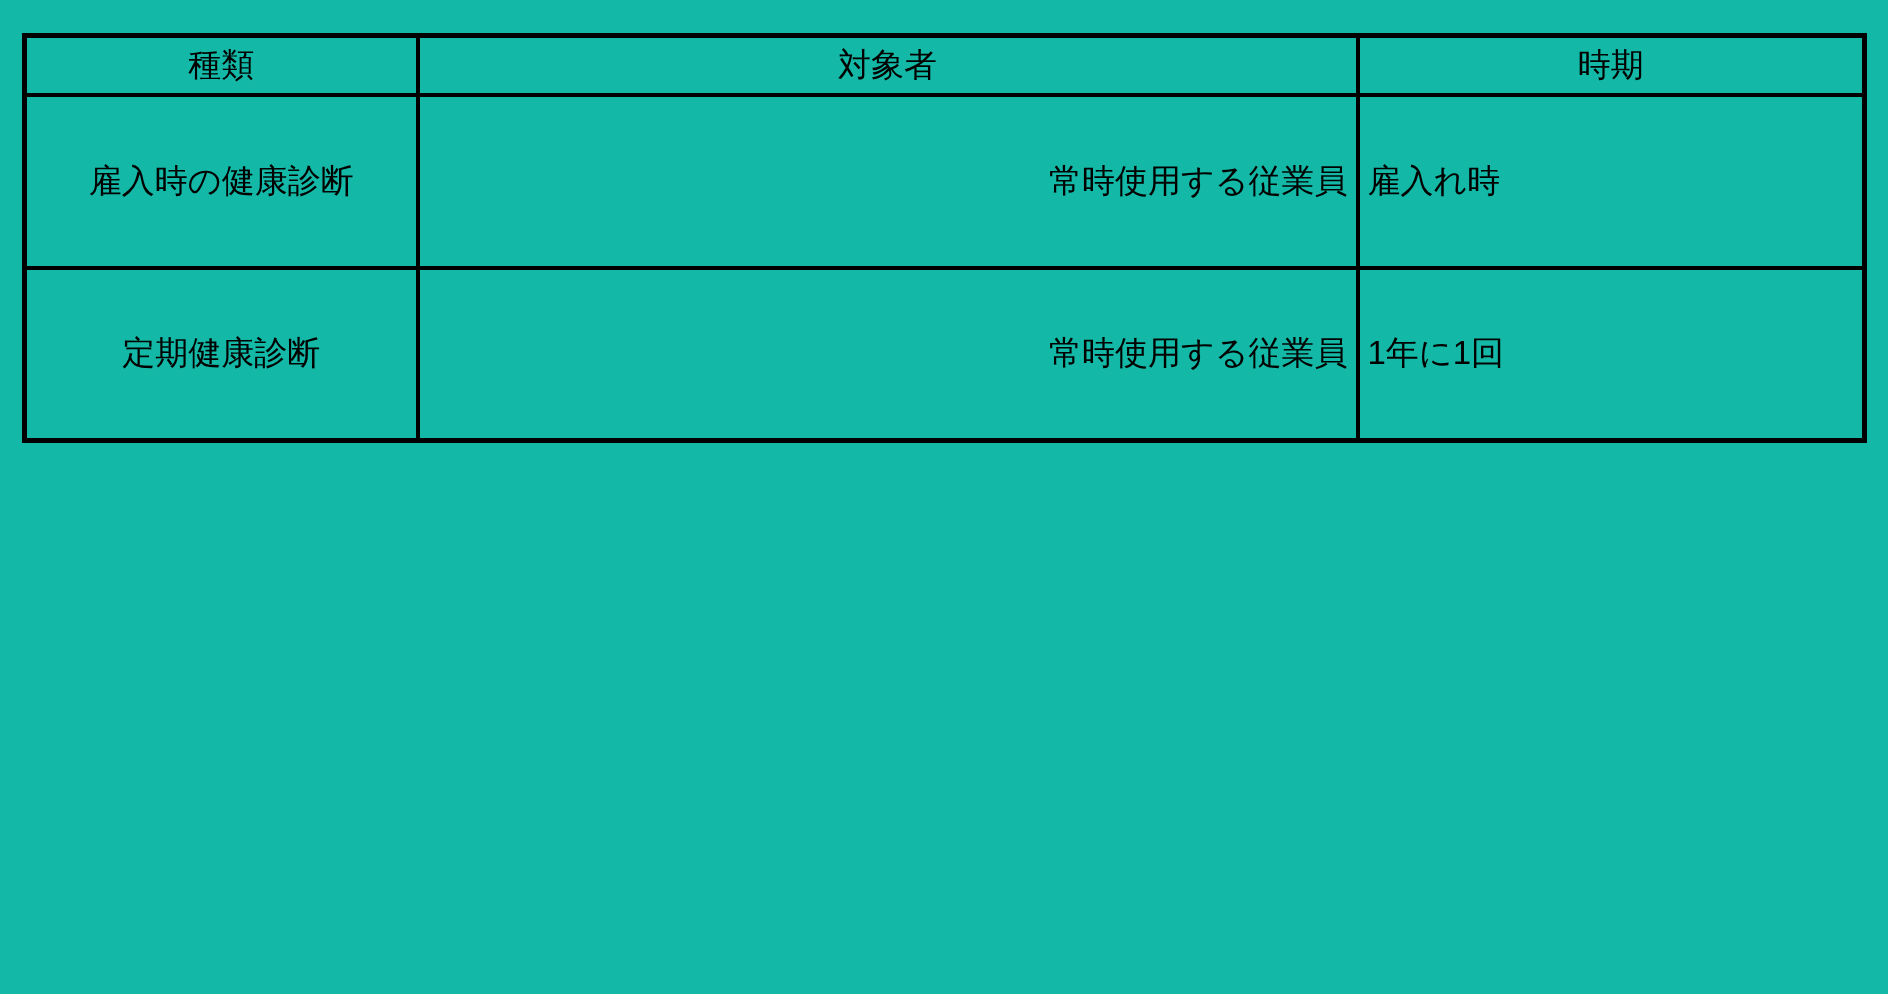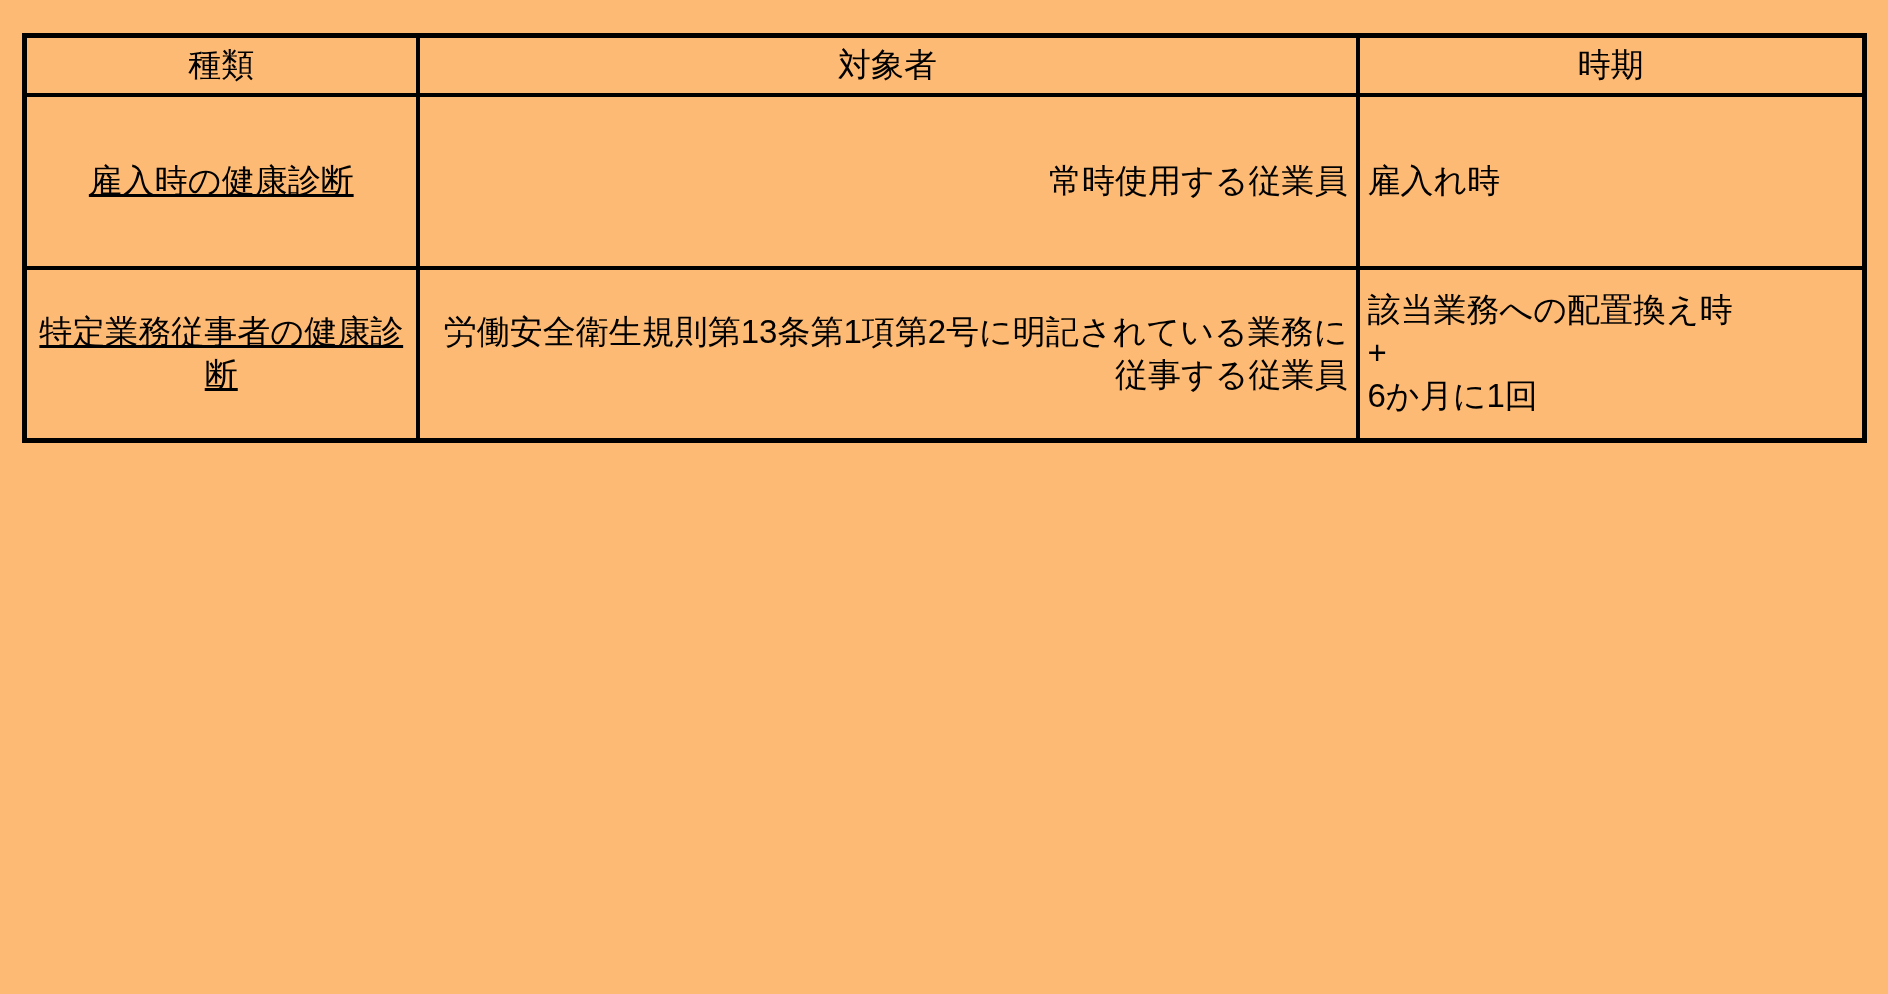--- a/index.html
+++ b/index.html
@@ -6,21 +6,21 @@
     margin: 0;
     padding: 0;
     background: #ffffff;
     font-family: "Liberation Sans", "DejaVu Sans", sans-serif;
     color: #000000;
   }
   .canvas {
     position: relative;
     width: 1888px;
     height: 994px;
-    background: #fdba74;
+    background: #14b8a6;
     overflow: hidden;
   }
   .table-wrap {
     position: absolute;
     left: 22px;
     top: 33px;
   }
   table.health-table {
     border-collapse: collapse;
     table-layout: fixed;
@@ -33,21 +33,21 @@
     font-size: 33px;
     font-weight: normal;
     line-height: 1.3;
     vertical-align: middle;
     padding: 4px 8px;
     overflow: hidden;
   }
   tr.header-row { height: 59px; }
   tr.data-row   { height: 173px; }
   th.col-header { text-align: center; }
-  td.cell-type   { text-align: center; text-decoration: underline; }
+  td.cell-type   { text-align: center; }
   td.cell-target { text-align: right; }
   td.cell-timing { white-space: pre-line; }
 </style>
 </head>
 <body>
 
 <div class="canvas">
   <div class="table-wrap">
     <table class="health-table">
       <colgroup>
@@ -62,22 +62,20 @@
           <th class="col-header">時期</th>
         </tr>
       </thead>
       <tbody>
         <tr class="data-row">
           <td class="cell-type">雇入時の健康診断</td>
           <td class="cell-target">常時使用する従業員</td>
           <td class="cell-timing">雇入れ時</td>
         </tr>
         <tr class="data-row">
-          <td class="cell-type">特定業務従事者の健康診断</td>
-          <td class="cell-target">労働安全衛生規則第13条第1項第2号に明記されている業務に従事する従業員</td>
-          <td class="cell-timing">該当業務への配置換え時
-+
-6か月に1回</td>
+          <td class="cell-type">定期健康診断</td>
+          <td class="cell-target">常時使用する従業員</td>
+          <td class="cell-timing">1年に1回</td>
         </tr>
       </tbody>
     </table>
   </div>
 </div>
 
 </body></html>

